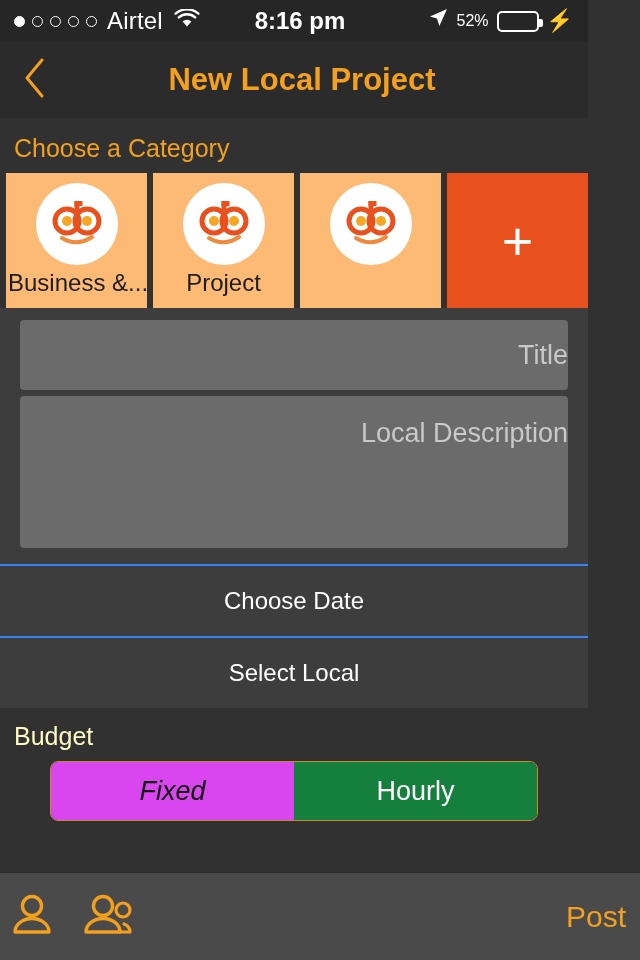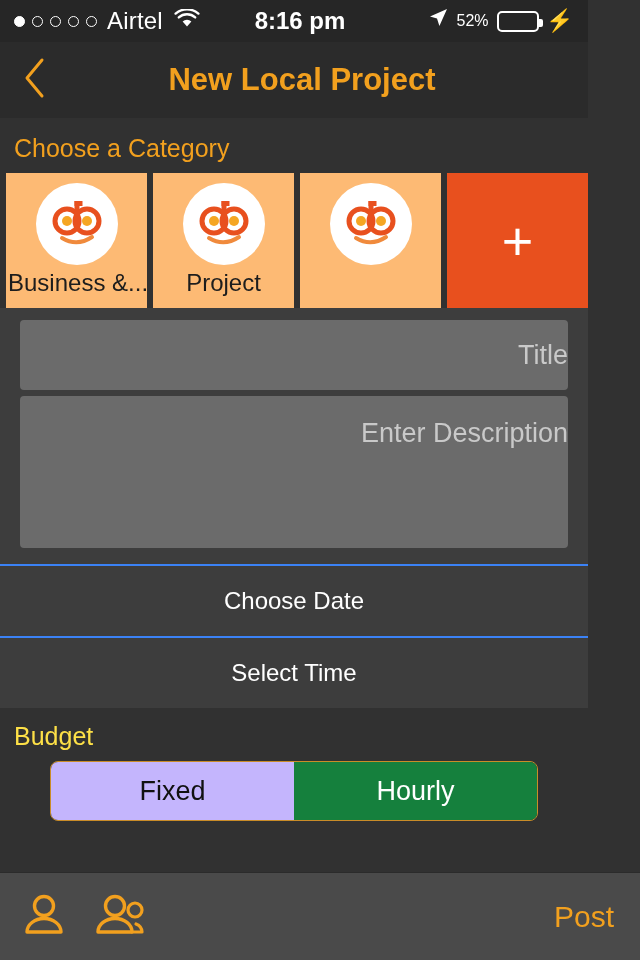--- a/index.html
+++ b/index.html
@@ -91,37 +91,37 @@
 
   
   .row{
     height:72px; background:#3d3d3d; color:#ffffff; font-size:24px;
     display:flex; align-items:center; justify-content:center;
     border-top:2px solid #3b82f6; cursor:pointer;
   }
 
   
   .budget{ background:#313131; padding:14px 0 0 0; }
-  .budget-label{ color:#fde047; font-size:25px; padding:0 14px 10px 14px; }
+  .budget-label{ color:#fef9c3; font-size:25px; padding:0 14px 10px 14px; }
   .segmented{
     display:flex; margin:0 50px 0 50px; border-radius:8px; overflow:hidden;
     border:1px solid #c98c28;
   }
   .seg{
     flex:1; height:58px; display:flex; align-items:center; justify-content:center;
     font-size:27px; cursor:pointer;
   }
-  .seg.on{ background:#c4b5fd; color:#111111; }
+  .seg.on{ background:#d946ef; color:#111111;font-style:italic; }
   .seg.off{ background:#15803d; color:#ffffff; }
 
   
   .toolbar{
     position:absolute; left:0; bottom:0; width:640px; height:88px;
     background:#4a4a4a; border-top:1px solid #2b2b2b;
-    display:flex; align-items:center; padding:0 20px;
+    display:flex; align-items:center; padding:0 8px;
   }
   .tb-icon{ margin-right:26px; cursor:pointer; display:flex; align-items:center; }
   .post-btn{
     margin-left:auto; color:#f2a01e; font-size:30px; cursor:pointer; padding-right:6px;
   }
 </style>
 </head>
 <body>
 
 <div class="phone">
@@ -222,29 +222,29 @@
         <span>+</span>
       </div>
     </div>
   </div>
 
   <div class="form-area">
     <div class="field field-title">
       <span>Title</span>
     </div>
     <div class="field field-desc">
-      <span>Enter Description</span>
+      <span>Local Description</span>
     </div>
   </div>
 
   <div class="row">
     <span>Choose Date</span>
   </div>
   <div class="row">
-    <span>Select Time</span>
+    <span>Select Local</span>
   </div>
 
   <div class="budget">
     <div class="budget-label">Budget</div>
     <div class="segmented">
       <div class="seg on">
         <span>Fixed</span>
       </div>
       <div class="seg off">
         <span>Hourly</span>

